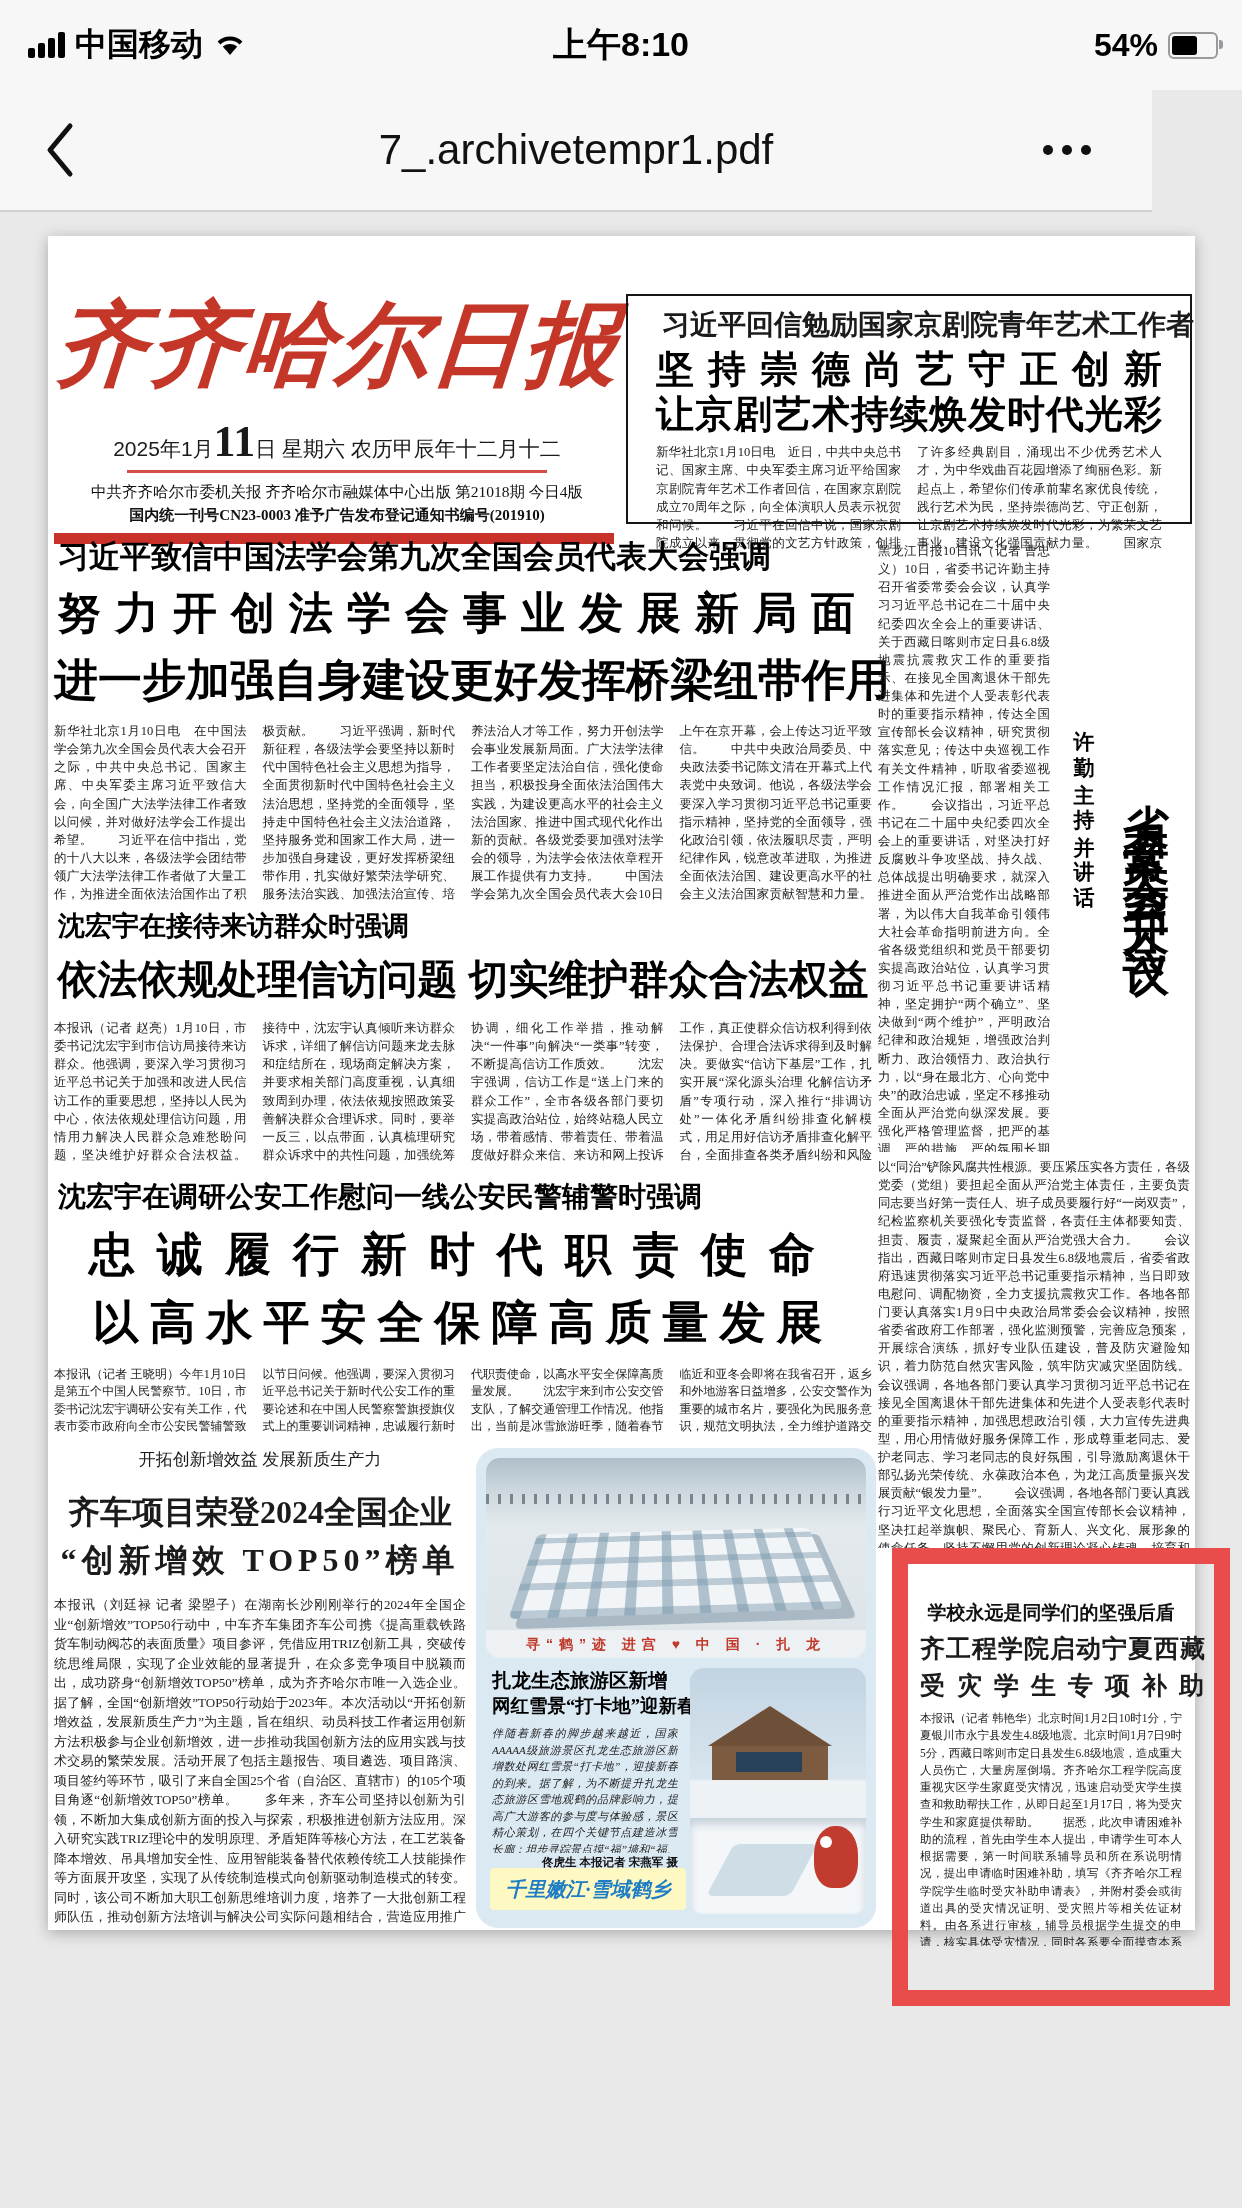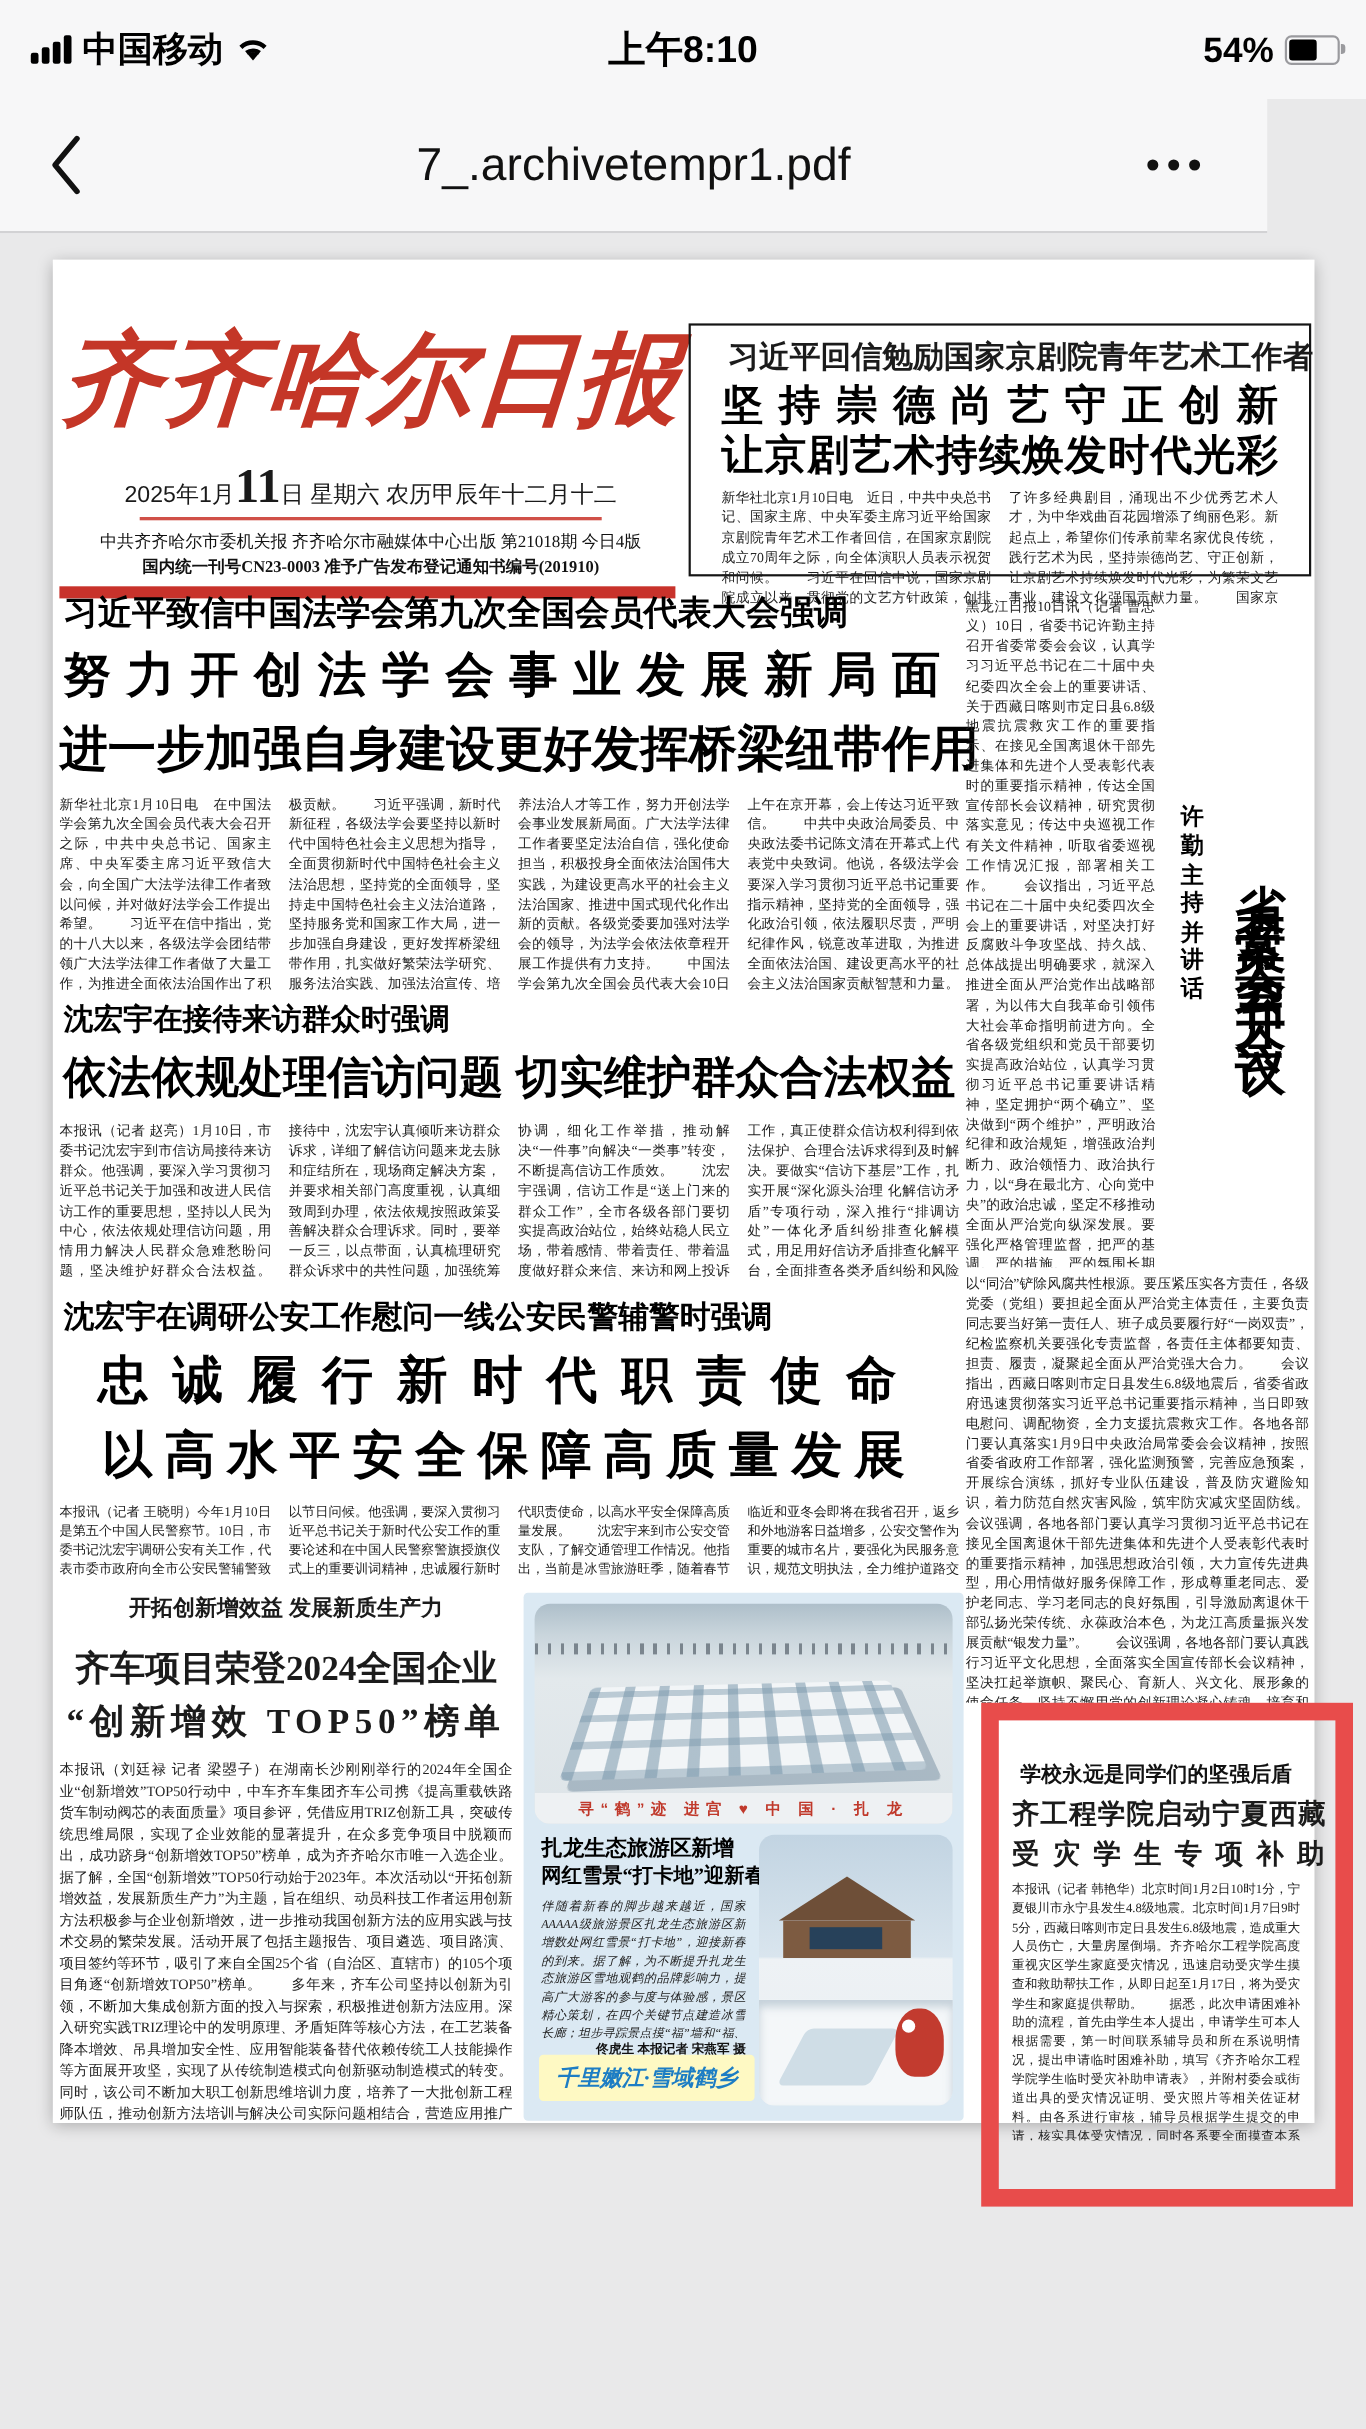--- a/index.html
+++ b/index.html
@@ -54,21 +54,21 @@
   .boxart .h1{font-size:38px;letter-spacing:14px;text-align:center;line-height:1.15;white-space:nowrap;}
   .boxart .h2{font-size:38px;letter-spacing:1px;text-align:center;line-height:1.2;white-space:nowrap;}
   .boxart .bd{height:112px;margin-top:6px;}
   
   .art{position:absolute;left:6px;width:818px;}
   .kick-serif{font-family:"Liberation Serif","DejaVu Serif",serif;font-weight:700;color:#000;white-space:nowrap;}
   .center{text-align:center;}
   
   .top50{position:absolute;left:6px;top:1212px;width:412px;}
   
-  .photocard{position:absolute;left:428px;top:1212px;width:400px;height:480px;background:#dbe9f3;border-radius:4px;}
+  .photocard{position:absolute;left:428px;top:1212px;width:400px;height:480px;background:#dbe9f3;border-radius:22px;}
   .photo1{position:absolute;left:10px;top:10px;width:380px;height:200px;border-radius:14px;overflow:hidden;
           background:linear-gradient(#aebfca 0%,#c9d5dc 14%,#e3e9ec 34%,#dde4e8 100%);}
   .photo1 .fence{position:absolute;left:0;right:0;top:36px;height:10px;
           background:repeating-linear-gradient(90deg,#55606a 0 3px,transparent 3px 12px);opacity:.7;}
   .photo1 .maze{position:absolute;left:40px;top:58px;width:300px;height:104px;background:#f2f5f7;
           transform:perspective(300px) rotateX(38deg) rotate(-2deg);border-radius:6px;
           box-shadow:8px 10px 0 rgba(70,100,125,.35);
           background-image:repeating-linear-gradient(90deg,rgba(120,150,170,.55) 0 10px,transparent 10px 34px),
                            repeating-linear-gradient(0deg,rgba(120,150,170,.45) 0 8px,transparent 8px 30px);}
   .photo1 .strip{position:absolute;left:0;right:0;bottom:0;height:28px;background:#eef1f3;
@@ -191,21 +191,21 @@
       </div>
 
       <div class="art" style="top:942px;">
         <div class="kick-serif" style="font-size:28px;margin-left:4px;">沈宏宇在调研公安工作慰问一线公安民警辅警时强调</div>
         <div class="heavy center" style="font-size:46px;letter-spacing:22px;margin-top:8px;white-space:nowrap;">忠诚履行新时代职责使命</div>
         <div class="heavy center" style="font-size:46px;letter-spacing:11px;margin-top:6px;white-space:nowrap;">以高水平安全保障高质量发展</div>
         <div class="body-txt cols-4" style="height:86px;margin-top:12px;font-size:12px;">本报讯（记者 王晓明）今年1月10日是第五个中国人民警察节。10日，市委书记沈宏宇调研公安有关工作，代表市委市政府向全市公安民警辅警致以节日问候。他强调，要深入贯彻习近平总书记关于新时代公安工作的重要论述和在中国人民警察警旗授旗仪式上的重要训词精神，忠诚履行新时代职责使命，以高水平安全保障高质量发展。　　沈宏宇来到市公安交管支队，了解交通管理工作情况。他指出，当前是冰雪旅游旺季，随着春节临近和亚冬会即将在我省召开，返乡和外地游客日益增多，公安交警作为重要的城市名片，要强化为民服务意识，规范文明执法，全力维护道路交通安全，让返乡亲人感受到家乡温暖，让外地游客感受到城市温度。要紧紧围绕中心、服务大局，聚焦经济社会发展重点任务，优化行政执法方式，坚定走好改革强警之路。公安机关处在维护国家安全和社会稳定的第一线，社会管理和基层矛盾化解等各项工作任务日趋繁重，全市公安系统要把保安全护稳定作为首要任务，充分运用数字化信息化技术，加强指挥调度，全力维护社会大局稳定，保障群众安居乐业。　　沈宏宇指出，全市公安战线要坚持党对公安工作的绝对领导，加强警风警纪教育，深化能力作风建设，努力锻造一支让党和人民满意的高素质公安铁军。　　沈宏宇要求，各级各有关部门要高度重视公安工作，加大保障力度，落实从优待警各项措施，关心关爱人民警察。　　市领导谢广全、李拥军、蔡立宇以及相关部门负责同志参加调研。</div>
       </div>
 
       <div class="top50">
-        <div class="center" style="font-size:20px;font-weight:700;">开拓创新增效益  发展新质生产力</div>
+        <div class="center" style="font-size:17px;font-weight:400;">开拓创新增效益  发展新质生产力</div>
         <div class="serif center" style="font-size:32px;font-weight:900;margin-top:20px;white-space:nowrap;">齐车项目荣登2024全国企业</div>
         <div class="serif center" style="font-size:32px;font-weight:900;letter-spacing:5px;margin-top:4px;white-space:nowrap;">“创新增效 TOP50”榜单</div>
         <div class="body-txt" style="height:330px;margin-top:12px;font-size:13px;line-height:1.5;">本报讯（刘廷禄 记者 梁曌子）在湖南长沙刚刚举行的2024年全国企业“创新增效”TOP50行动中，中车齐车集团齐车公司携《提高重载铁路货车制动阀芯的表面质量》项目参评，凭借应用TRIZ创新工具，突破传统思维局限，实现了企业效能的显著提升，在众多竞争项目中脱颖而出，成功跻身“创新增效TOP50”榜单，成为齐齐哈尔市唯一入选企业。　　据了解，全国“创新增效”TOP50行动始于2023年。本次活动以“开拓创新增效益，发展新质生产力”为主题，旨在组织、动员科技工作者运用创新方法积极参与企业创新增效，进一步推动我国创新方法的应用实践与技术交易的繁荣发展。活动开展了包括主题报告、项目遴选、项目路演、项目签约等环节，吸引了来自全国25个省（自治区、直辖市）的105个项目角逐“创新增效TOP50”榜单。　　多年来，齐车公司坚持以创新为引领，不断加大集成创新方面的投入与探索，积极推进创新方法应用。深入研究实践TRIZ理论中的发明原理、矛盾矩阵等核心方法，在工艺装备降本增效、吊具增加安全性、应用智能装备替代依赖传统工人技能操作等方面展开攻坚，实现了从传统制造模式向创新驱动制造模式的转变。同时，该公司不断加大职工创新思维培训力度，培养了一大批创新工程师队伍，推动创新方法培训与解决公司实际问题相结合，营造应用推广创新方法的良好氛围。自2019年以来，齐车公司连续五年获得中国创新方法大赛黑龙江省赛区一等奖，并代表黑龙江省参加中国创新方法大赛取得佳绩。</div>
       </div>
 
       <div class="photocard">
         <div class="photo1">
           <div class="fence"></div>
           <div class="maze"></div>
           <div class="strip">寻“鹤”迹 进宫 ♥ 中 国 · 扎 龙</div>

